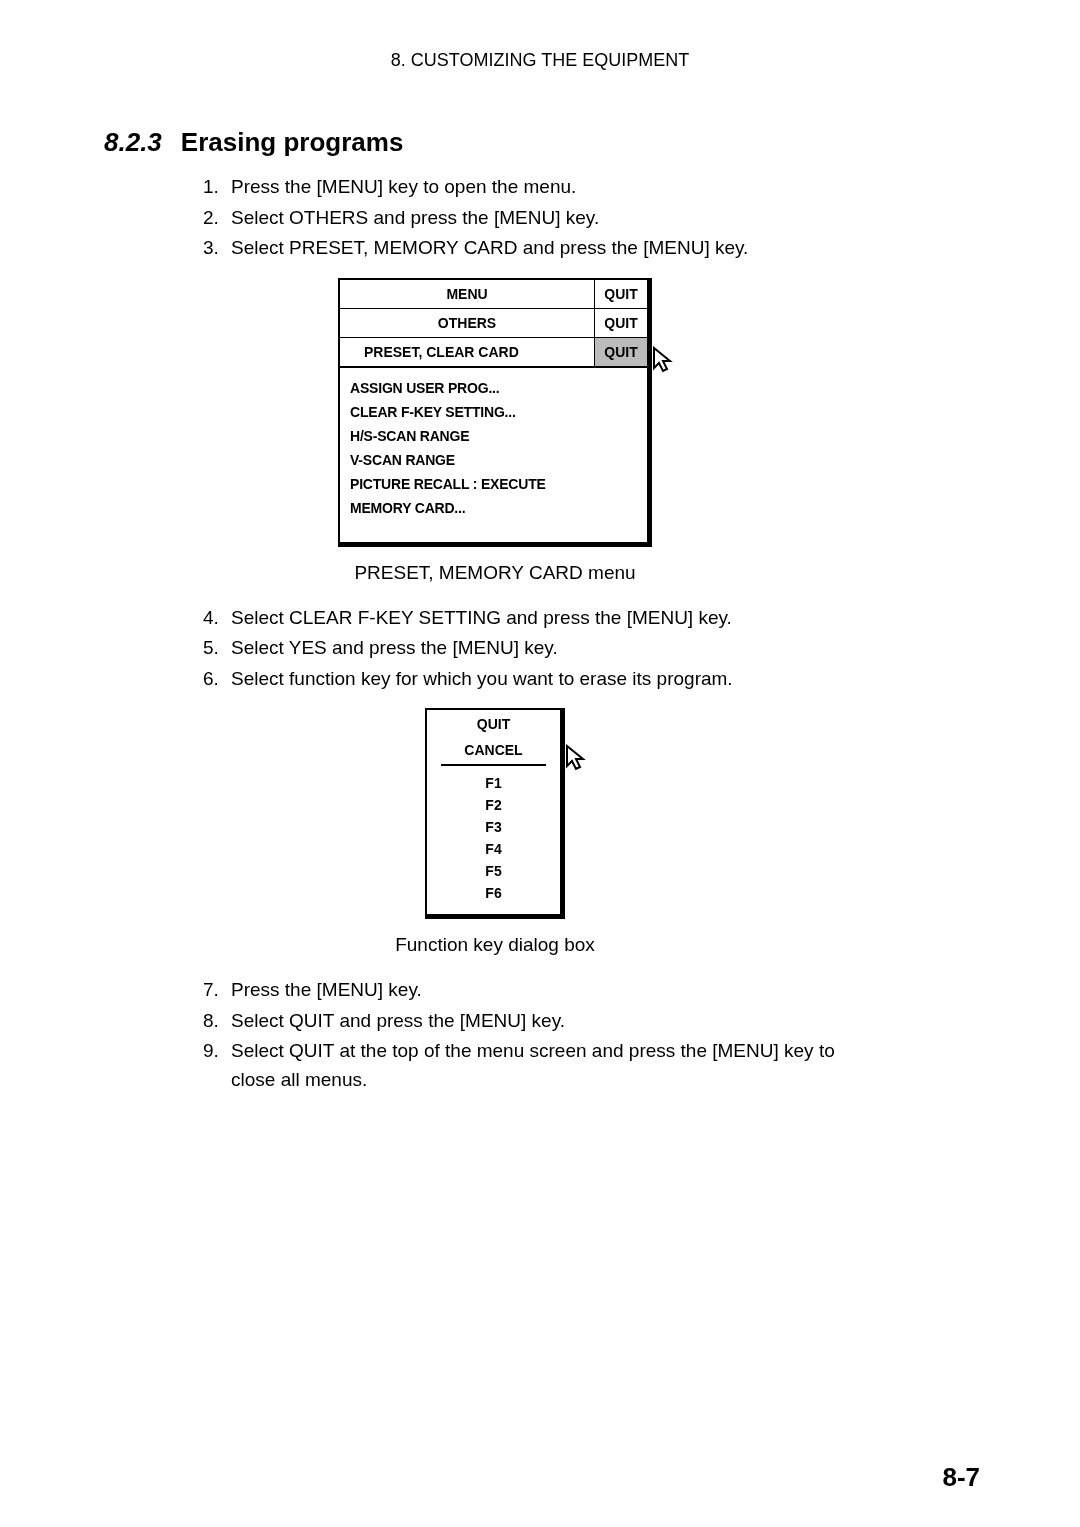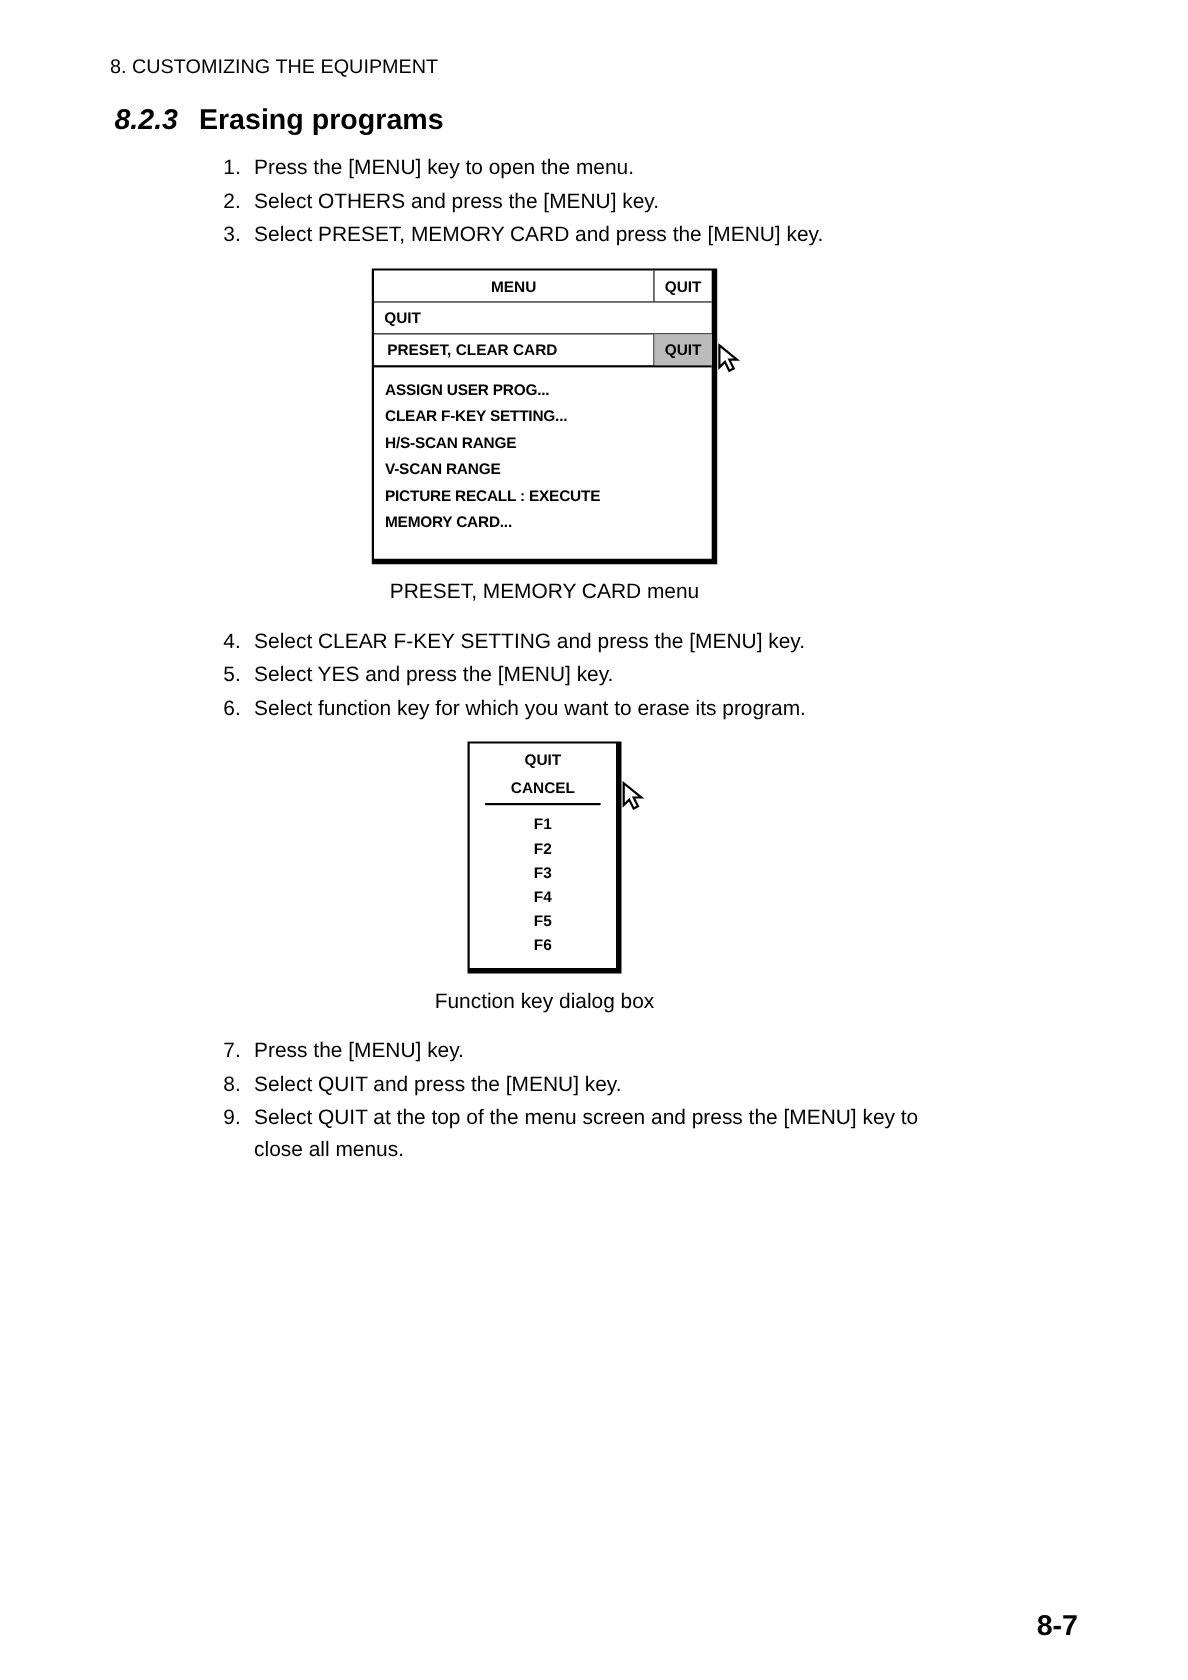--- a/index.html
+++ b/index.html
@@ -9,23 +9,23 @@
     }
     body {
       font-family: Arial, Helvetica, sans-serif;
       background: white;
       width: 1080px;
       height: 1527px;
       padding: 50px 100px 40px 100px;
       position: relative;
     }
     .header {
-      text-align: left;
+      text-align: center;
       font-size: 18px;
-      margin-bottom: 22px;
+      margin-bottom: 56px;
     }
     .section-heading {
       font-size: 26px;
       font-weight: bold;
       margin-bottom: 15px;
       margin-left: 4px;
     }
     .section-heading .num {
       display: inline-block;
       margin-right: 19px;
@@ -77,21 +77,21 @@
     .menu-row {
       border-bottom: 1px solid #000;
       display: flex;
     }
     .menu-row.selected {
       border-bottom: 2px solid #000;
     }
     .menu-title {
       flex: 1;
       text-align: center;
-      padding: 6px 12px;
+      padding: 6px 24px;
       border-right: 1px solid #000;
     }
     .menu-quit {
       width: 52px;
       text-align: center;
       padding: 6px 4px;
     }
     .menu-row.selected .menu-title {
       text-align: left;
     }
@@ -170,20 +170,21 @@
 </ul>
 
 <div class="figure-area">
   <div class="menu-wrapper">
     <div class="menu-box">
       <div class="menu-row">
         <div class="menu-title">MENU</div>
         <div class="menu-quit">QUIT</div>
       </div>
       <div class="menu-row">
+        <div class="menu-title">OTHERS</div>
         <div class="menu-quit">QUIT</div>
       </div>
       <div class="menu-row selected">
         <div class="menu-title">PRESET, CLEAR CARD</div>
         <div class="menu-quit">QUIT</div>
       </div>
       <div class="menu-body">
         <div class="menu-item">ASSIGN USER PROG...</div>
         <div class="menu-item">CLEAR F-KEY SETTING...</div>
         <div class="menu-item">H/S-SCAN RANGE</div>

